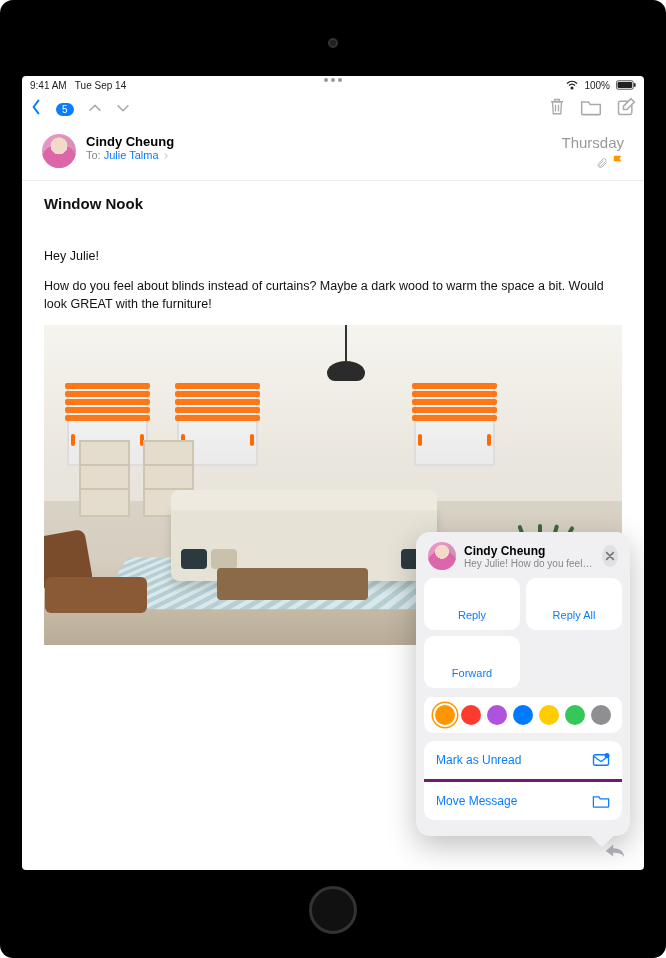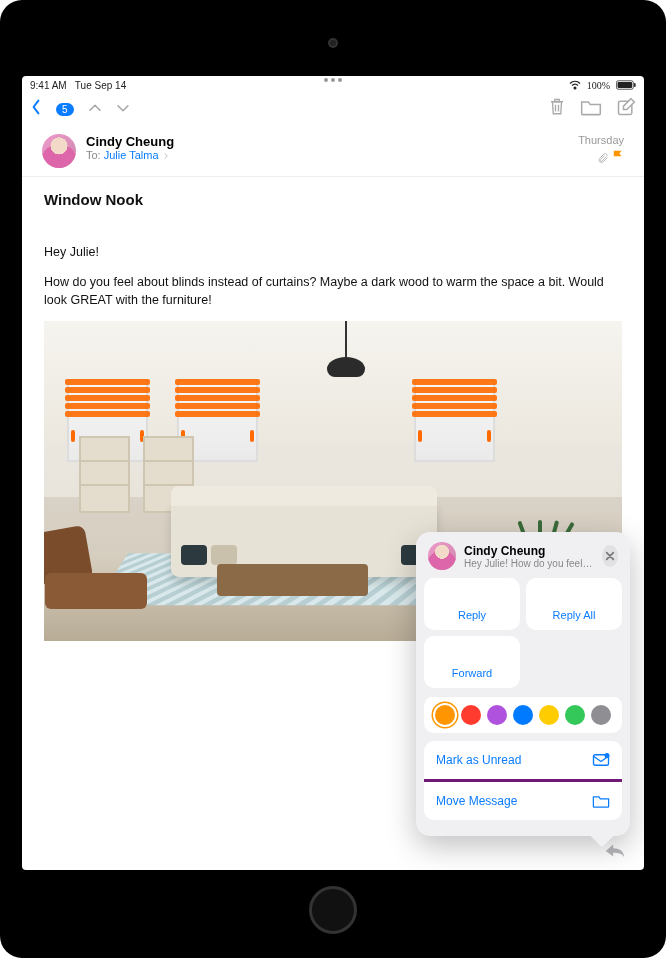--- a/index.html
+++ b/index.html
@@ -1,37 +1,37 @@
 <!DOCTYPE html>
 <html><head>
 <meta charset="utf-8">
 <style>
   * { box-sizing: border-box; margin: 0; padding: 0; }
   html, body { width: 666px; height: 958px; font-family: -apple-system, Helvetica, Arial, sans-serif; }
   body { background: #fff; }
 
   
   .device {
-    width: 666px; height: 958px; background: #000; border-radius: 22px;
+    width: 666px; height: 958px; background: #000; border-radius: 13px;
     position: relative; padding: 76px 22px 88px 22px;
   }
   .camera { position: absolute; top: 38px; left: 50%; transform: translateX(-50%); width: 10px; height: 10px; background: #222; border-radius: 50%; border: 2px solid #333; }
   .home-btn { position: absolute; bottom: 24px; left: 50%; transform: translateX(-50%); width: 48px; height: 48px; border-radius: 50%; border: 3px solid #333; background: #111; }
 
   .screen {
     width: 622px; height: 794px; background: #fff; border-radius: 4px; overflow: hidden;
     position: relative;
   }
 
   
   .statusbar {
     height: 18px; display: flex; justify-content: space-between; align-items: center;
     font-size: 10px; padding: 0 8px; color: #222;
   }
-  .statusbar .right { display: flex; gap: 6px; align-items: center; font-family: Liberation Serif, serif; }
+  .statusbar .right { display: flex; gap: 6px; align-items: center; }
   .statusbar-center { position: absolute; top: 2px; left: 50%; transform: translateX(-50%); display:flex; gap:3px;}
   .statusbar-center span { width:4px;height:4px;border-radius:50%;background:#999; }
   .wifi svg, .battery svg { display:block; }
 
   
   .toolbar {
     height: 30px; display: flex; align-items: center; justify-content: space-between;
     padding: 0 8px; color: #555;
   }
   .toolbar .left, .toolbar .right { display: flex; align-items: center; gap: 14px; }
@@ -45,21 +45,21 @@
   }
   .avatar {
     width: 34px; height: 34px; border-radius: 50%; background: linear-gradient(135deg,#e9c,#c8a);
     flex: none; position: relative; overflow:hidden;
   }
   .avatar::before { content:""; position:absolute; inset:0; background: radial-gradient(circle at 50% 35%, #f3d9c8 30%, transparent 31%), radial-gradient(circle at 50% 85%, #d6a 55%, transparent 56%); }
   .from-block { flex: 1; }
   .from-name { font-weight: 600; font-size: 13px; }
   .to-line { font-size: 11px; color: #888; }
   .to-name { color: #0a7cff; }
-  .header-meta { text-align: left; font-size: 11px; color: #999; display:flex;flex-direction:column;align-items:flex-end;gap:4px;}
+  .header-meta { text-align: left; font-size: 15px; color: #999; display:flex;flex-direction:column;align-items:flex-end;gap:4px;}
   .flag-ico { color: #ff9500; }
 
   
   .msg-body { padding: 12px 22px; font-size: 12.5px; line-height: 1.45; color: #111; }
   .subject { font-weight: 700; font-size: 15px; margin-bottom: 32px; }
   .msg-body p { margin-bottom: 12px; }
 
   
   .photo {
     width: 100%; height: 320px; position: relative; overflow: hidden; margin-top: 6px;

